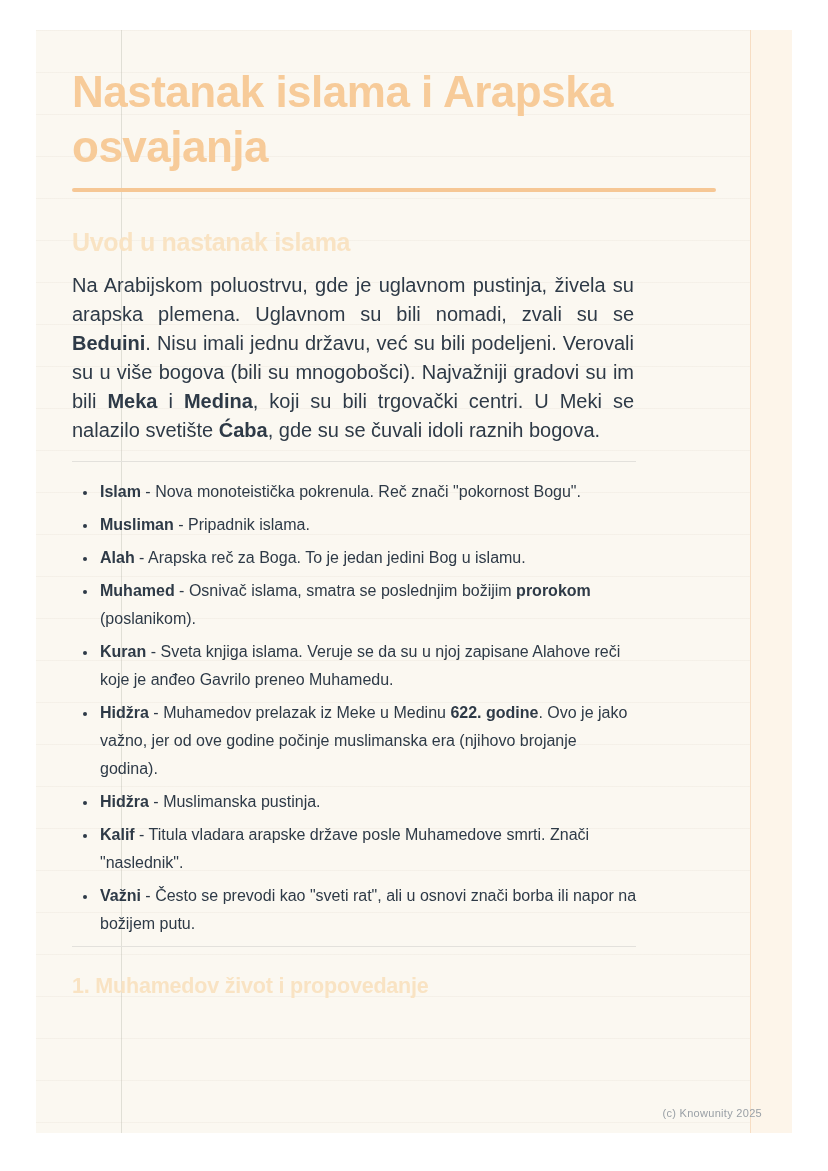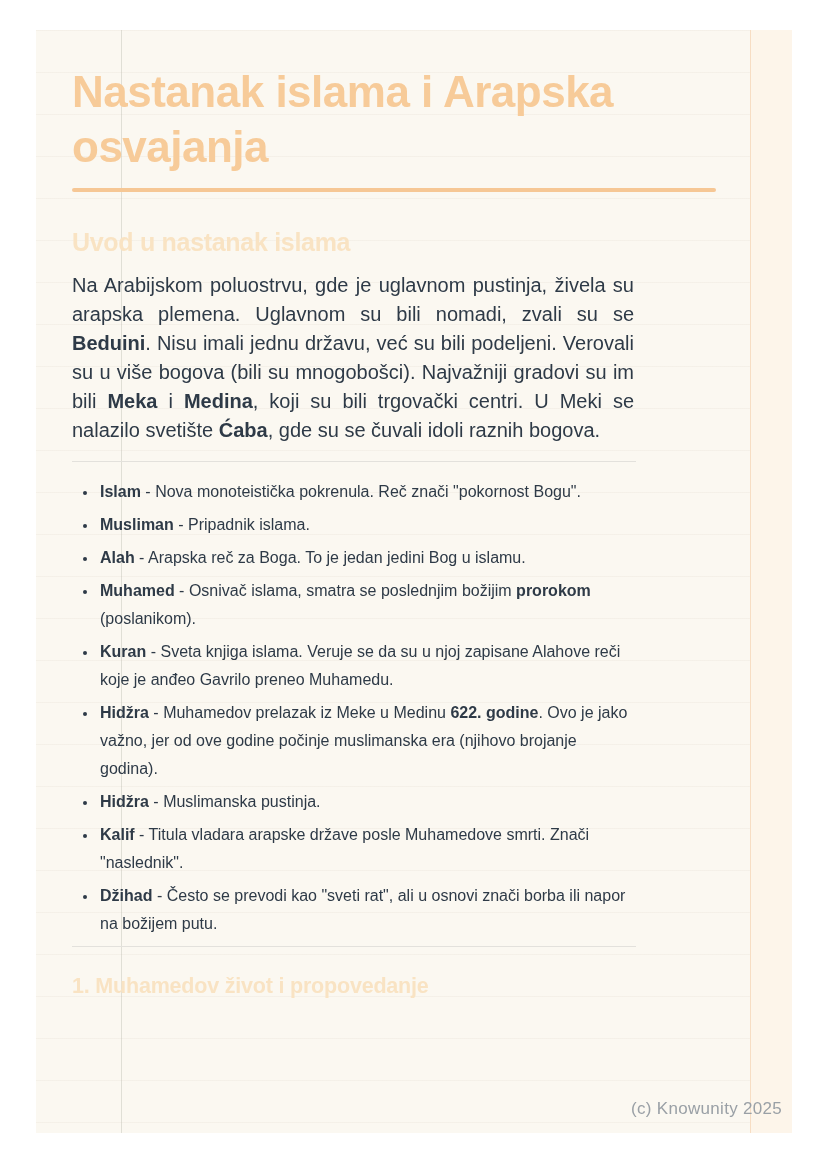--- a/index.html
+++ b/index.html
@@ -92,22 +92,22 @@
     color:var(--body-color);
     margin:0 0 5px 0;
     padding-left:2px;
   }
   ul.glossary-list li::marker{
     color:var(--body-color);
     font-size:0.85em;
   }
   .b{font-weight:700;}
   .watermark{
-    position:absolute;right:10px;bottom:14px;
-    font-size:17px;letter-spacing:0.3px;
+    position:absolute;right:30px;bottom:14px;
+    font-size:11px;letter-spacing:0.3px;
     color:var(--footer-color);
     text-align:center;
   }
 </style>
 </head>
 <body>
 
 <div class="page-card">
   <div class="rule-vertical-left"></div>
   <div class="margin-band"></div>
@@ -124,21 +124,21 @@
     <ul class="glossary-list">
 
     <li><span class="b">Islam</span><span> - Nova monoteistička pokrenula. Reč znači "pokornost Bogu".</span></li>
         <li><span class="b">Musliman</span><span> - Pripadnik islama.</span></li>
         <li><span class="b">Alah</span><span> - Arapska reč za Boga. To je jedan jedini Bog u islamu.</span></li>
         <li><span class="b">Muhamed</span><span> - Osnivač islama, smatra se poslednjim božijim </span><span class="b">prorokom</span><span> (poslanikom).</span></li>
         <li><span class="b">Kuran</span><span> - Sveta knjiga islama. Veruje se da su u njoj zapisane Alahove reči koje je anđeo Gavrilo preneo Muhamedu.</span></li>
         <li><span class="b">Hidžra</span><span> - Muhamedov prelazak iz Meke u Medinu </span><span class="b">622. godine</span><span>. Ovo je jako važno, jer od ove godine počinje muslimanska era (njihovo brojanje godina).</span></li>
         <li><span class="b">Hidžra</span><span> - Muslimanska pustinja.</span></li>
         <li><span class="b">Kalif</span><span> - Titula vladara arapske države posle Muhamedove smrti. Znači "naslednik".</span></li>
-        <li><span class="b">Džihad</span><span> - Često se prevodi kao "sveti rat", ali u osnovi znači borba ili napor na božijem putu.</span></li>
+        <li><span class="b">Važni</span><span> - Često se prevodi kao "sveti rat", ali u osnovi znači borba ili napor na božijem putu.</span></li>
       </ul>
 
     <hr class="thin-divider after-list">
 
     <h3 class="sub-heading">1. Muhamedov život i propovedanje</h3>
   </main>
 
   <div class="watermark">(c) Knowunity 2025</div>
 </div>
 

